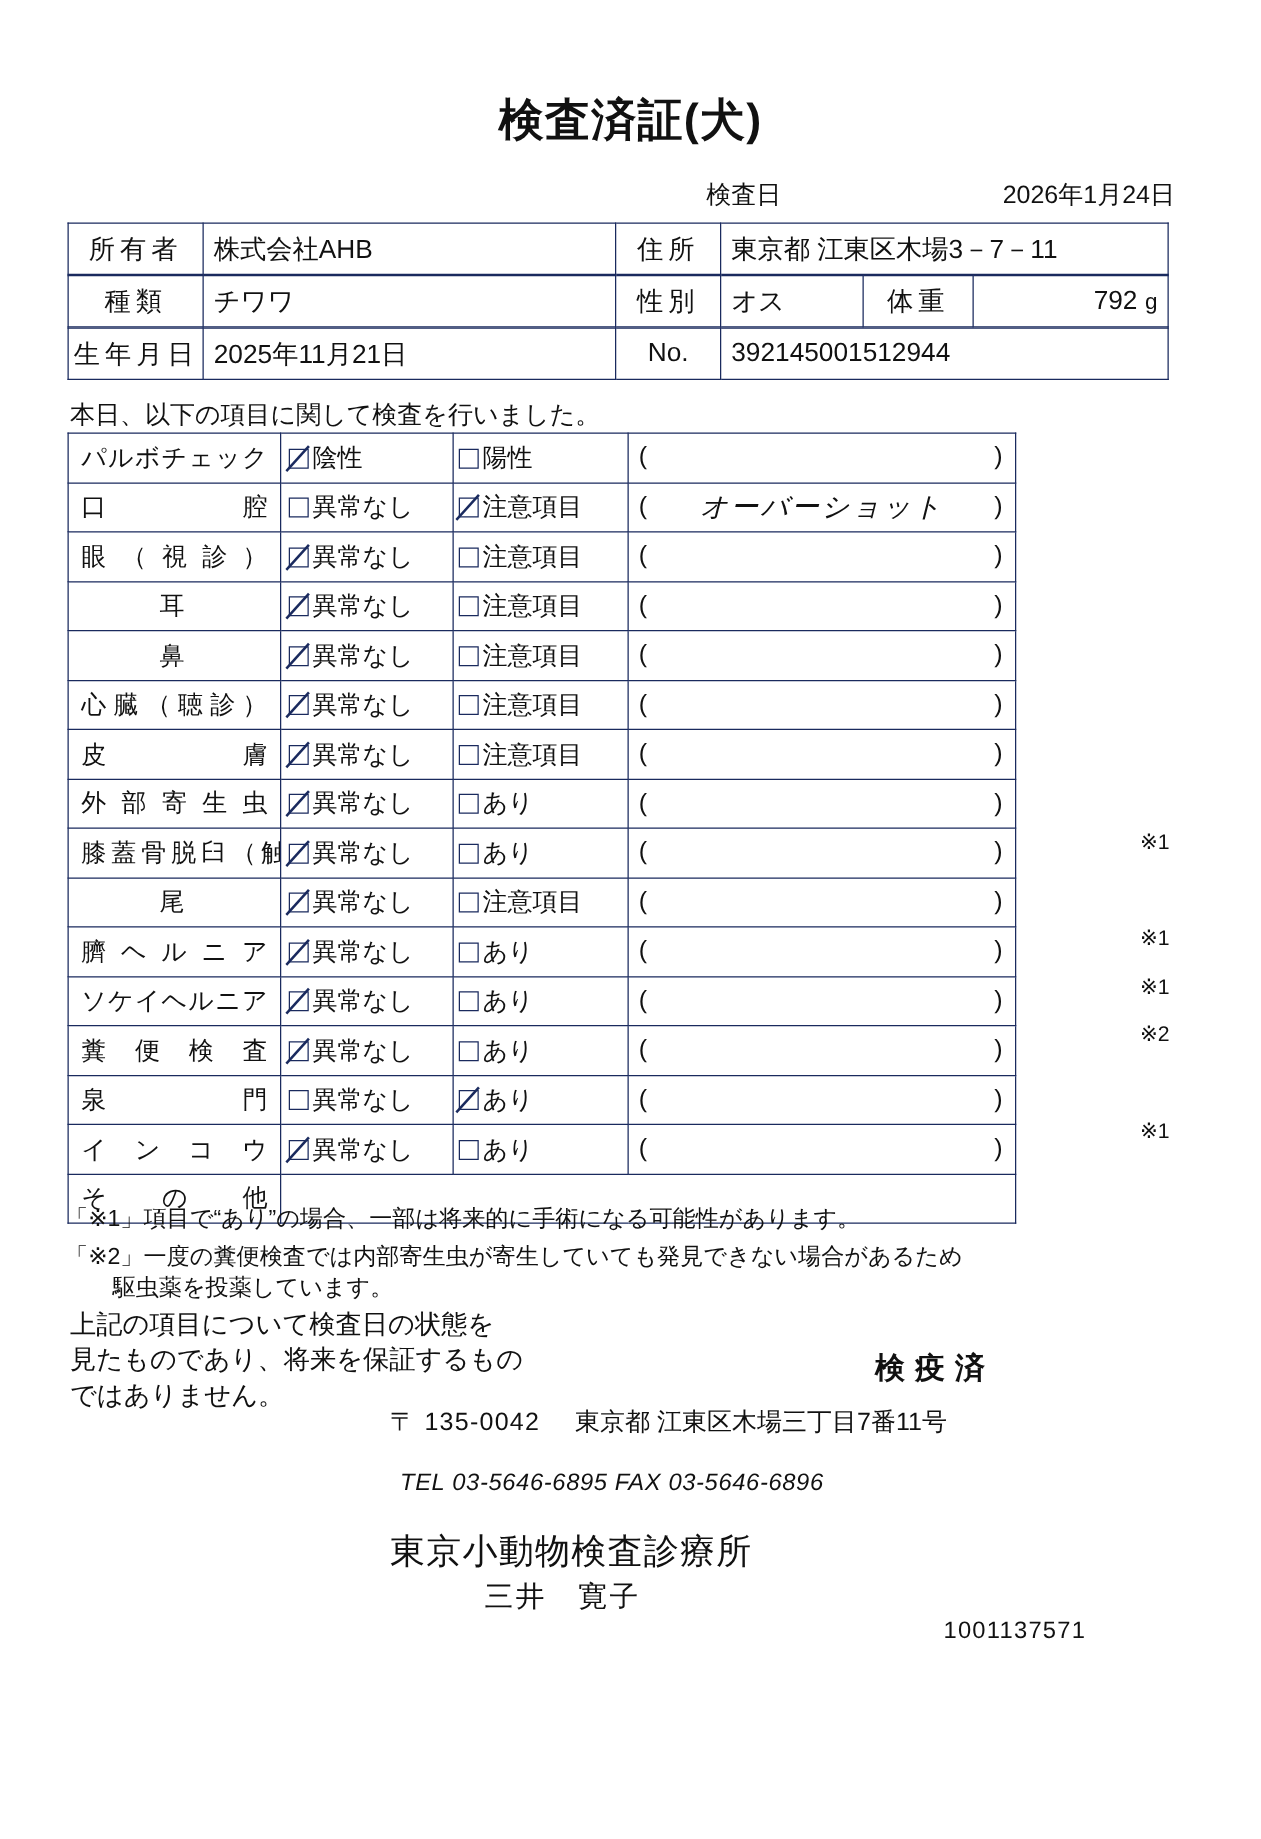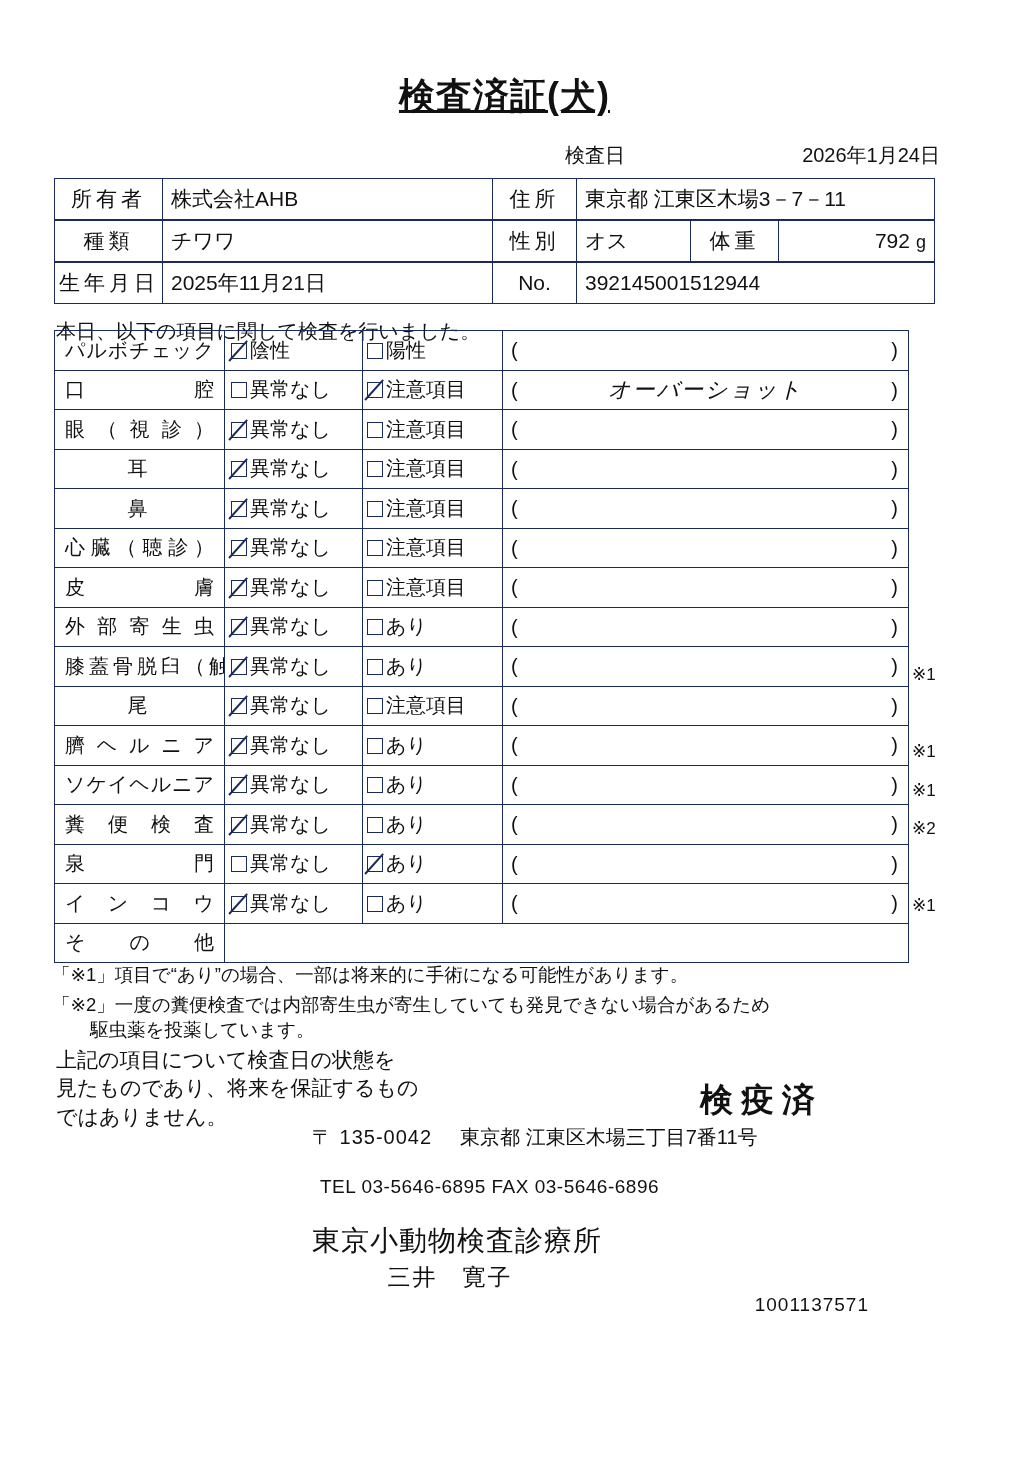--- a/index.html
+++ b/index.html
@@ -25,21 +25,20 @@
   
   .title {
     position: absolute;
     left: 0;
     top: 72px;
     width: 1009px;
     text-align: center;
     font-size: 36px;
     font-weight: bold;
     letter-spacing: 1px;
-    text-decoration: underline;
   }
 
   
   .exam-date-row {
     position: absolute;
     left: 520px;
     top: 142px;
     width: 420px;
     height: 26px;
     font-size: 20px;
@@ -90,22 +89,22 @@
     position: absolute;
     left: 56px;
     top: 318px;
     font-size: 20px;
   }
 
   
   .items {
     position: absolute;
     left: 54px;
-    top: 330px;
-    width: 855px;
+    top: 346px;
+    width: 759px;
     border-collapse: collapse;
     table-layout: fixed;
     font-size: 20px;
   }
   .items td {
     border: 1.5px solid #1a2a5e;
     height: 38.5px;
     padding: 0;
     vertical-align: middle;
     overflow: hidden;
@@ -187,21 +186,21 @@
     top: 1046px;
     font-size: 21px;
     line-height: 1.35;
     white-space: nowrap;
   }
 
   .stamp {
     position: absolute;
     left: 700px;
     top: 1078px;
-    font-size: 33px;
+    font-size: 24px;
     letter-spacing: 8px;
     font-weight: bold;
   }
 
   .addr {
     position: absolute;
     left: 312px;
     top: 1124px;
     font-size: 20px;
     white-space: nowrap;
@@ -210,20 +209,21 @@
   .addr .gap { display: inline-block; width: 28px; }
 
   .tel {
     position: absolute;
     left: 320px;
     top: 1176px;
     font-size: 19px;
     font-family: "Liberation Sans", "DejaVu Sans", sans-serif;
     letter-spacing: 0.5px;
     white-space: nowrap;
+    font-style: italic;
   }
 
   .clinic {
     position: absolute;
     left: 0;
     top: 1222px;
     width: 914px;
     text-align: center;
     font-size: 28px;
     letter-spacing: 1px;

